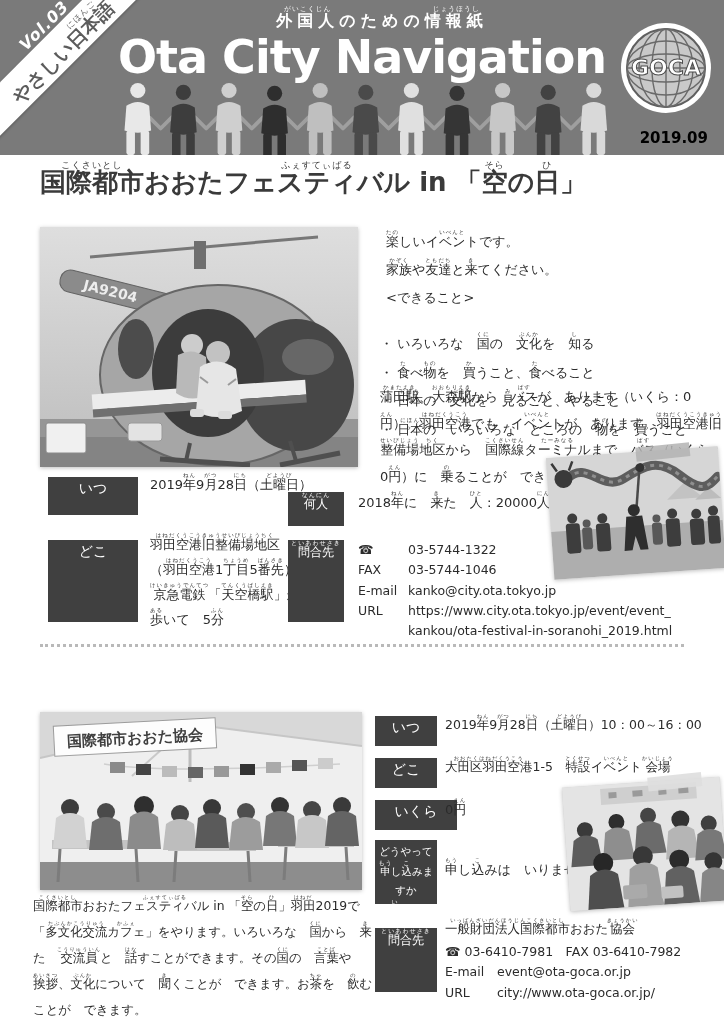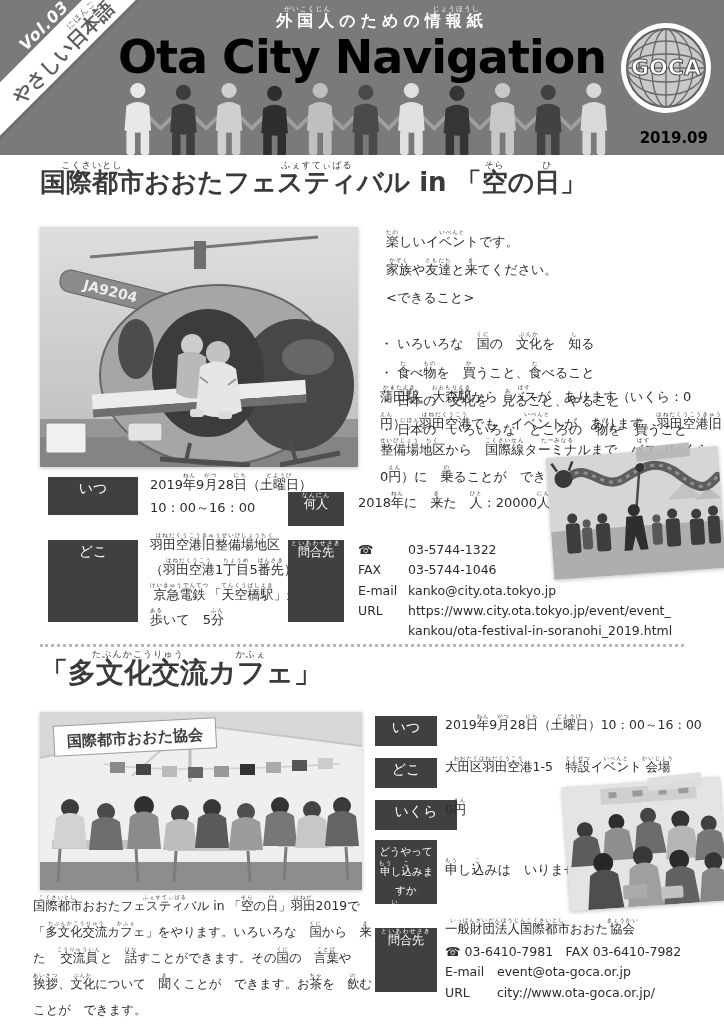--- a/index.html
+++ b/index.html
@@ -5,21 +5,21 @@
   * { margin:0; padding:0; box-sizing:border-box; }
   html,body { background:#ffffff; }
   body { width:724px; height:1024px; font-family:"DejaVu Sans","Liberation Sans",sans-serif; color:#2e2e2e; }
   .page { position:relative; width:724px; height:1024px; overflow:hidden; background:#fff; }
 
   
   .header { position:absolute; left:0; top:0; width:724px; height:155px; background:#7a7a7a; overflow:hidden; }
   .tagline { position:absolute; top:5px; left:0; right:0; text-align:center; padding-left:40px;
              color:#fff; font-size:16px; font-weight:bold; letter-spacing:5px; line-height:2.0; }
   .main-title { position:absolute; top:30px; left:0; right:0; text-align:center; 
-                color:#000000; font-size:46px; font-weight:bold; letter-spacing:-1px; }
+                color:#ffffff; font-size:46px; font-weight:bold; letter-spacing:-1px; }
   .issue-date { position:absolute; right:16px; bottom:8px; color:#000000; font-size:15px; font-weight:bold; }
   .vol { position:absolute; left:-4px; top:16px; width:96px; text-align:center; transform:rotate(-45deg);
          color:#fff; font-size:16px; font-weight:bold; font-style:italic; letter-spacing:1px; }
   .ribbon { position:absolute; left:-72px; top:30px; width:264px; height:38px; background:#fff;
             transform:rotate(-45deg); display:flex; align-items:center; justify-content:center;
             color:#5c5c5c; font-size:19px; font-weight:bold; line-height:1.1; box-shadow:0 1px 3px rgba(0,0,0,.25); }
   .ribbon rt { font-size:8px; }
   .goca { position:absolute; right:12px; top:22px; width:92px; height:92px; }
   .people { position:absolute; left:92px; bottom:-2px; width:540px; height:76px; }
 
@@ -158,21 +158,20 @@
     <div>・ <ruby>日本<rt>にほん</rt></ruby>の　いろいろな　ところの　<ruby>物<rt>もの</rt></ruby>を　<ruby>買<rt>か</rt></ruby>うこと</div>
   </div>
 
   <div class="abs para" style="left:380px; top:384px; width:344px; line-height:2.05;"><ruby>蒲田駅<rt>かまたえき</rt></ruby>、<ruby>大森駅<rt>おおもりえき</rt></ruby>から　<ruby>バス<rt>ばす</rt></ruby>が　あります（いくら：0<ruby>円<rt>えん</rt></ruby>）。<ruby>羽田空港<rt>はねだくうこう</rt></ruby>でも　<ruby>イベント<rt>いべんと</rt></ruby>が　あります。<ruby>羽田空港旧整備場<rt>はねだくうこうきゅうせいびじょう</rt></ruby><ruby>地区<rt>ちく</rt></ruby>から　<ruby>国際線<rt>こくさいせん</rt></ruby><ruby>ターミナル<rt>たーみなる</rt></ruby>まで　<ruby>バス<rt>ばす</rt></ruby>（いくら：0<ruby>円<rt>えん</rt></ruby>）に　<ruby>乗<rt>の</rt></ruby>ることが　できます。</div>
 
   <div class="abs lbl" style="left:48px; top:477px; width:90px; height:38px;">
       <span>いつ</span>
     </div>
   <div class="abs" style="left:150px; top:472px;">
     <div class="body-line nowrap" style="line-height:2.0;">2019<ruby>年<rt>ねん</rt></ruby>9<ruby>月<rt>がつ</rt></ruby>28<ruby>日<rt>にち</rt></ruby>（<ruby>土曜日<rt>どようび</rt></ruby>）</div>
-    <div class="body-line" style="line-height:1.6;">10：00～16：00</div>
   </div>
 
   <div class="abs lbl" style="left:48px; top:540px; width:90px; height:82px;">
       <span>どこ</span>
     </div>
   <div class="abs" style="left:150px; top:532px;">
     <div class="body-line nowrap" style="line-height:1.85;"><ruby>羽田空港旧整備場地区<rt>はねだくうこうきゅうせいびじょうちく</rt></ruby></div>
     <div class="body-line nowrap" style="line-height:1.85;">（<ruby>羽田空港<rt>はねだくうこう</rt></ruby>1<ruby>丁目<rt>ちょうめ</rt></ruby>5<ruby>番先<rt>ばんさき</rt></ruby>）</div>
     <div class="body-line nowrap" style="line-height:1.85;"><ruby>京急電鉄<rt>けいきゅうでんてつ</rt></ruby>「<ruby>天空橋駅<rt>てんくうばしえき</rt></ruby>」から</div>
     <div class="body-line nowrap" style="line-height:1.85;"><ruby>歩<rt>ある</rt></ruby>いて　5<ruby>分<rt>ふん</rt></ruby></div>
@@ -232,21 +231,20 @@
           <rect x="31" y="72" width="10" height="22" rx="3"></rect>
         <circle cx="106" cy="68" r="4"></circle>
           <rect x="101" y="72" width="10" height="22" rx="3"></rect>
       </g>
     </svg>
     <div class="tape"></div>
   </div>
 
   <div class="abs dotted-sep" style="left:40px; top:644px; width:644px;"></div>
 
-  <div class="abs h2" style="left:40px; top:648px;">「<ruby>多文化交流<rt>たぶんかこうりゅう</rt></ruby><ruby>カフェ<rt>かふぇ</rt></ruby>」</div>
 
   <svg class="abs photo" style="left:40px; top:712px;" width="322" height="178" viewBox="0 0 322 178">
     <rect width="322" height="178" fill="#efefef"></rect>
     <path d="M0 0 H322 V34 L150 12 L0 46 Z" fill="#d8d8d8"></path>
     <line x1="150" y1="12" x2="0" y2="46" stroke="#c6c6c6" stroke-width="2"></line>
     <line x1="150" y1="12" x2="92" y2="64" stroke="#c9c9c9" stroke-width="2"></line>
     <line x1="150" y1="12" x2="322" y2="34" stroke="#c6c6c6" stroke-width="2"></line>
     <line x1="150" y1="12" x2="150" y2="70" stroke="#bdbdbd" stroke-width="3"></line>
     <path d="M64 52 q60 10 236 0" fill="none" stroke="#cfcfcf" stroke-width="1.5"></path>
     <g>

